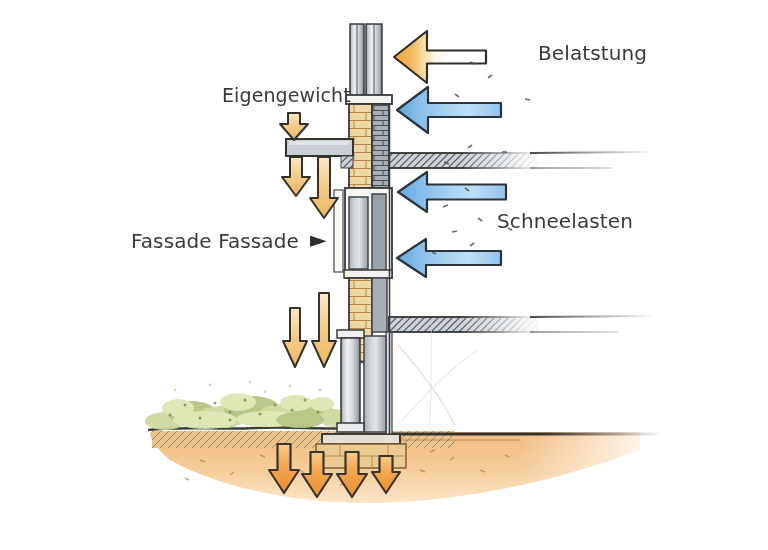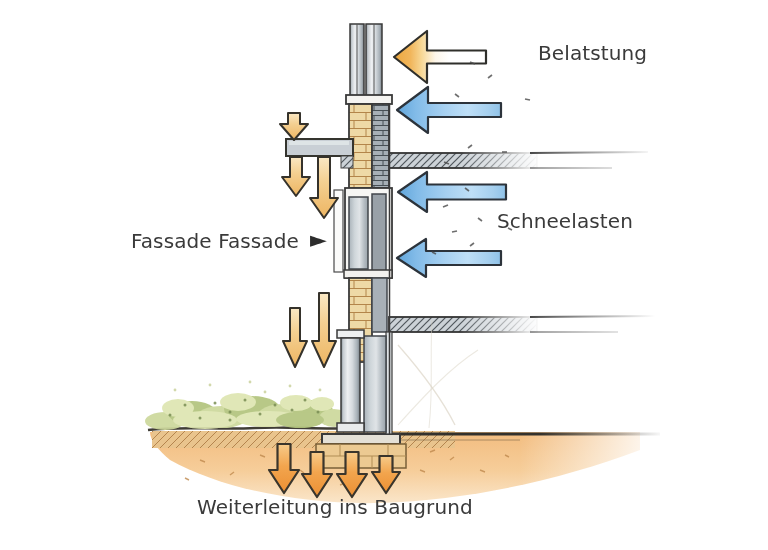--- a/index.html
+++ b/index.html
@@ -278,17 +278,17 @@
         <path d="M443,207 l5,-2"></path>
     <path d="M478,218 l4,3"></path>
         <path d="M452,232 l5,-1"></path>
         <path d="M508,228 l4,2"></path>
     <path d="M432,252 l4,2"></path>
         <path d="M470,246 l4,-3"></path>
   </g>
 </svg>
 
   <div class="lbl lbl-belastung">Belatstung</div>
+  <div class="lbl lbl-eigengewicht">Eigengewicht</div>
   <div class="lbl lbl-schneelasten">Schneelasten</div>
   <div class="lbl lbl-tragende">Fassade Fassade</div>
   <div class="lbl lbl-pointer">►</div>
-  <div class="lbl lbl-weiterleitung">Weiterleitung ins Baugrund</div>
 </div>
 
 </body></html>

